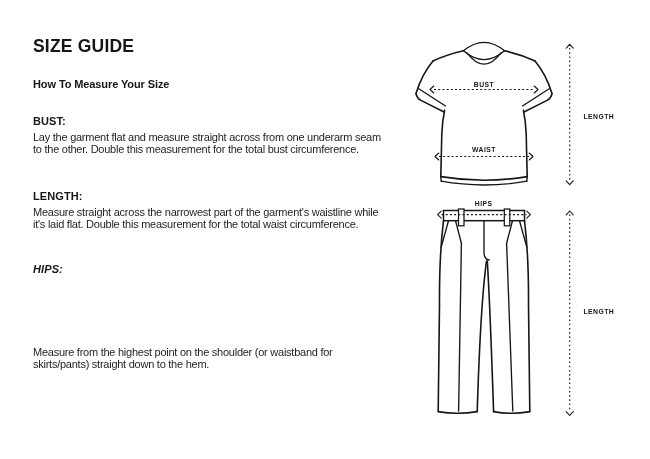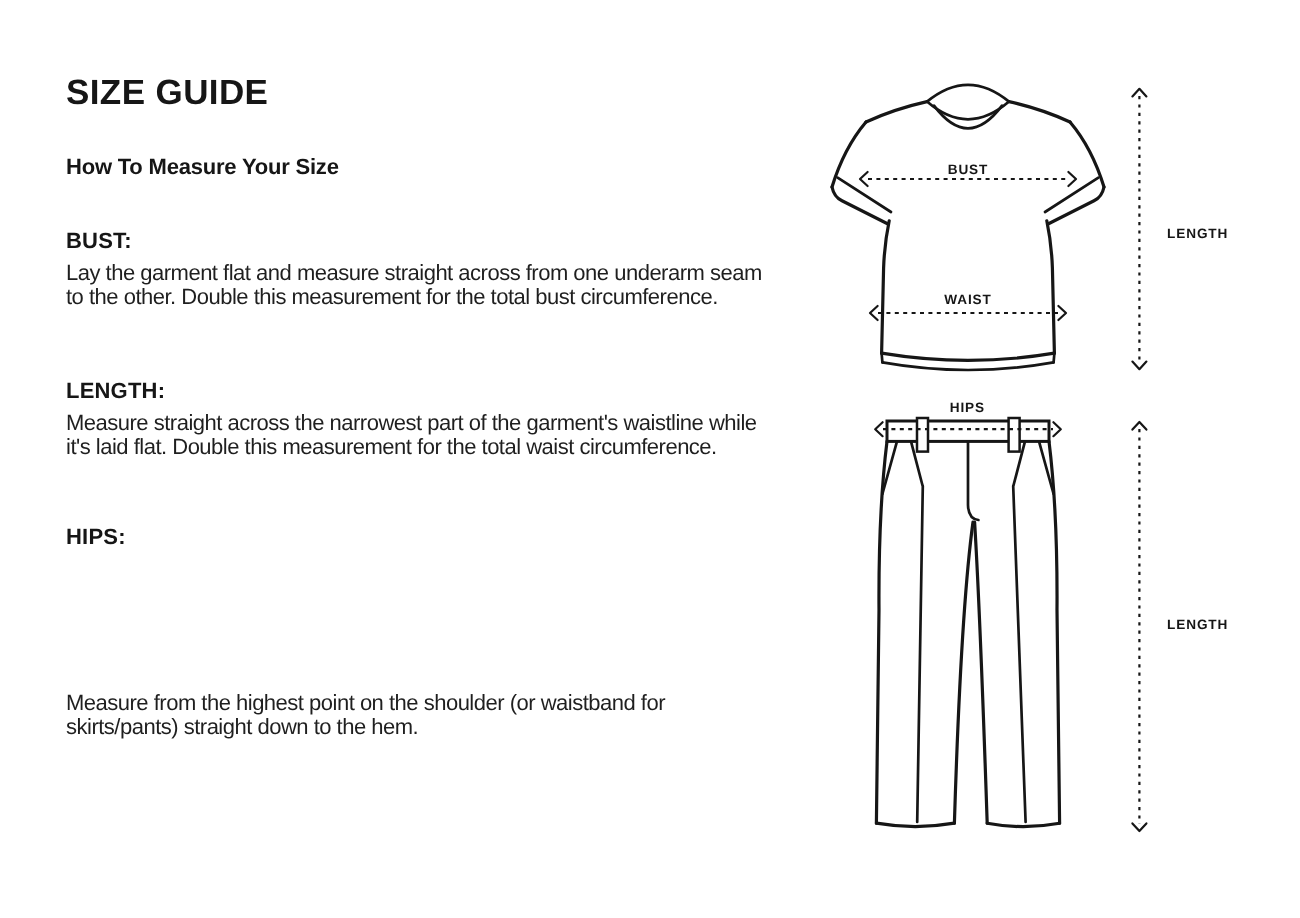--- a/index.html
+++ b/index.html
@@ -19,21 +19,21 @@
     position:absolute; top:36px; left:0; margin:0;
     font-size:17.5px; font-weight:700; letter-spacing:0.2px; color:#161616;
   }
   .left h2 {
     position:absolute; top:78px; left:0; margin:0;
     font-size:11px; font-weight:700; letter-spacing:-0.1px; color:#161616;
   }
   .left section { position:absolute; left:0; width:356px; }
   .sec-0 { top:114.5px; }
   .sec-1 { top:189.5px; }
-  .sec-2 { top:262.5px; }
+  .sec-2 { top:262.5px;font-style:italic; }
   .sec-3 { top:345.5px; }
   .left section h3 {
     margin:0 0 4px 0; font-size:11px; font-weight:700; letter-spacing:0.1px; color:#161616;
   }
   .left section p {
     margin:0; font-size:11px; line-height:12.7px; letter-spacing:-0.25px; color:#1f1f1f;
   }
   .diagrams {
     position:absolute; left:395px; top:0; width:255px; height:459px;
   }

